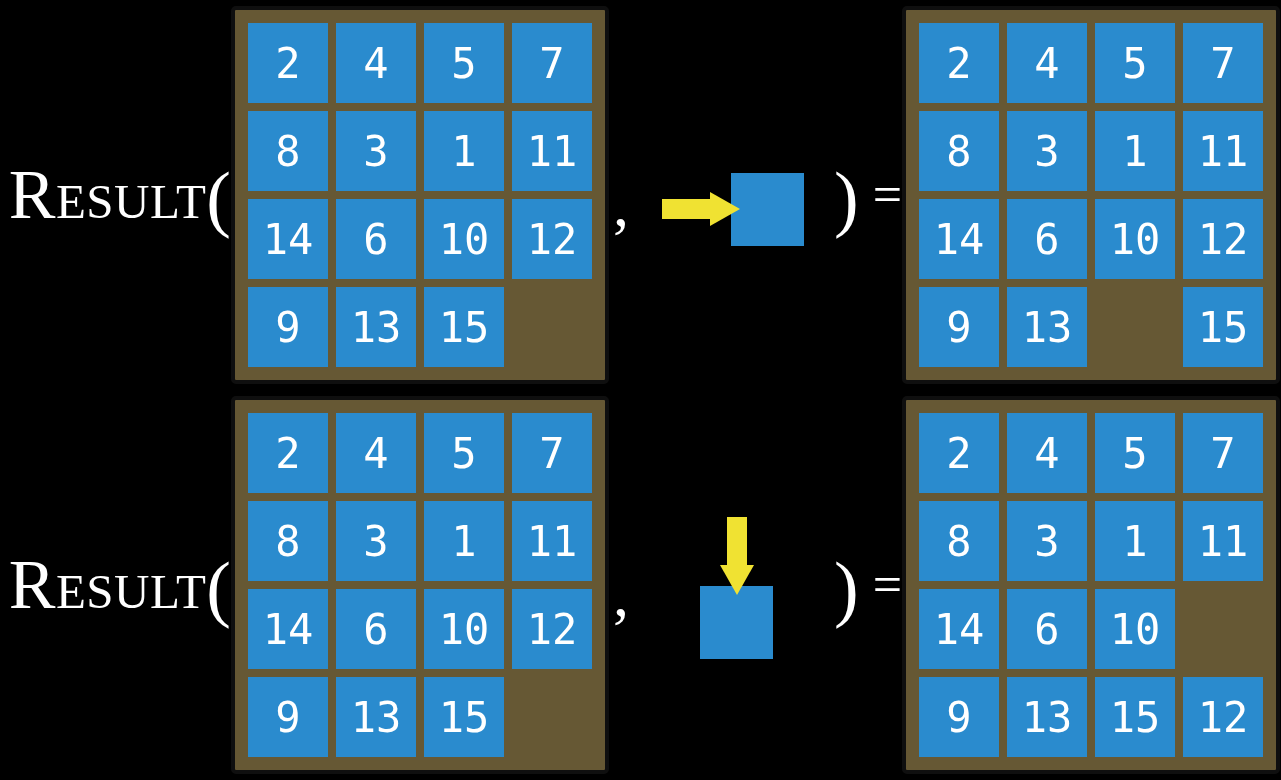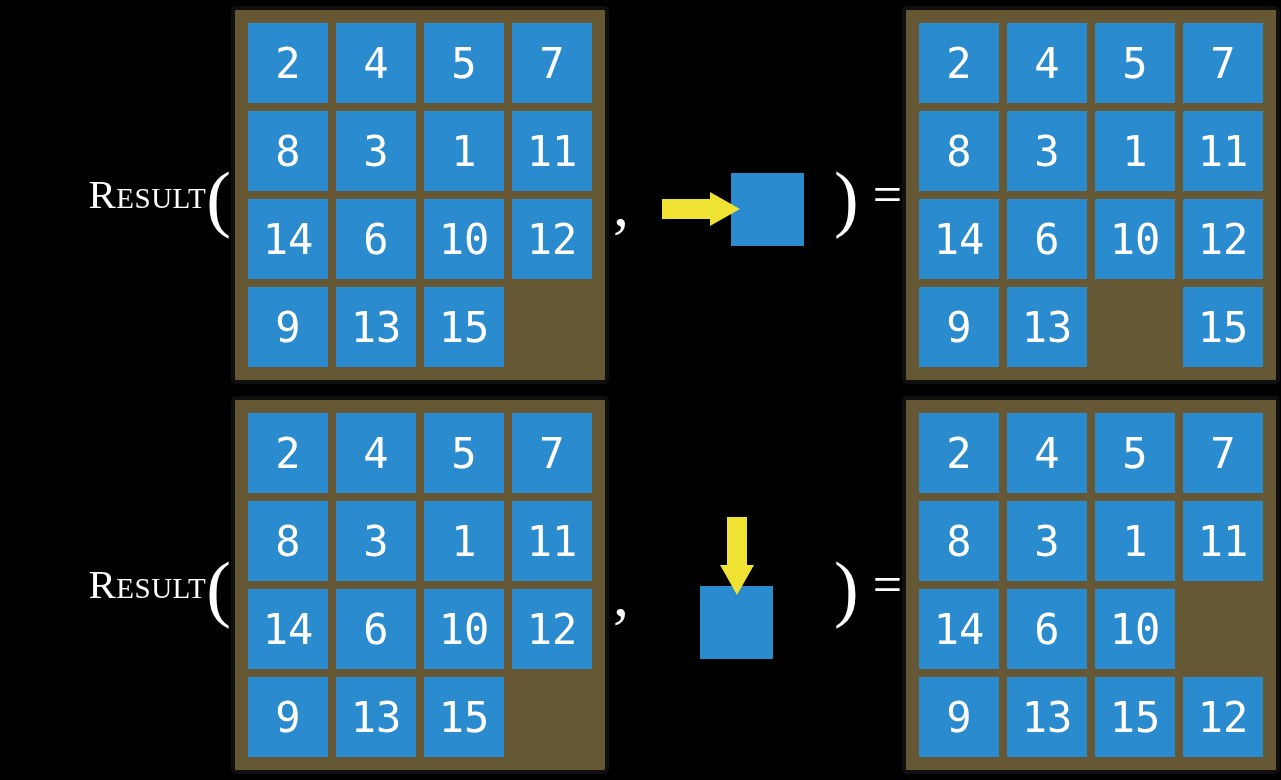--- a/index.html
+++ b/index.html
@@ -15,21 +15,21 @@
   .row {
     display: flex; align-items: center;
     width: 1281px; height: 390px;
   }
   .func-label {
     width: 231px; flex-shrink: 0;
     display: flex; align-items: center; justify-content: flex-end;
     white-space: nowrap;
   }
   .func-name {
-    font-size: 41px; line-height: 1;
+    font-size: 70px; line-height: 1;
     font-variant: small-caps;
     letter-spacing: 0.5px;
   }
   .open-paren, .close-paren {
     font-size: 74px; line-height: 0.85;
     font-weight: 400;
     transform: translateY(3px);
   }
   .board {
     width: 378px; height: 378px; box-sizing: border-box; flex-shrink: 0;

